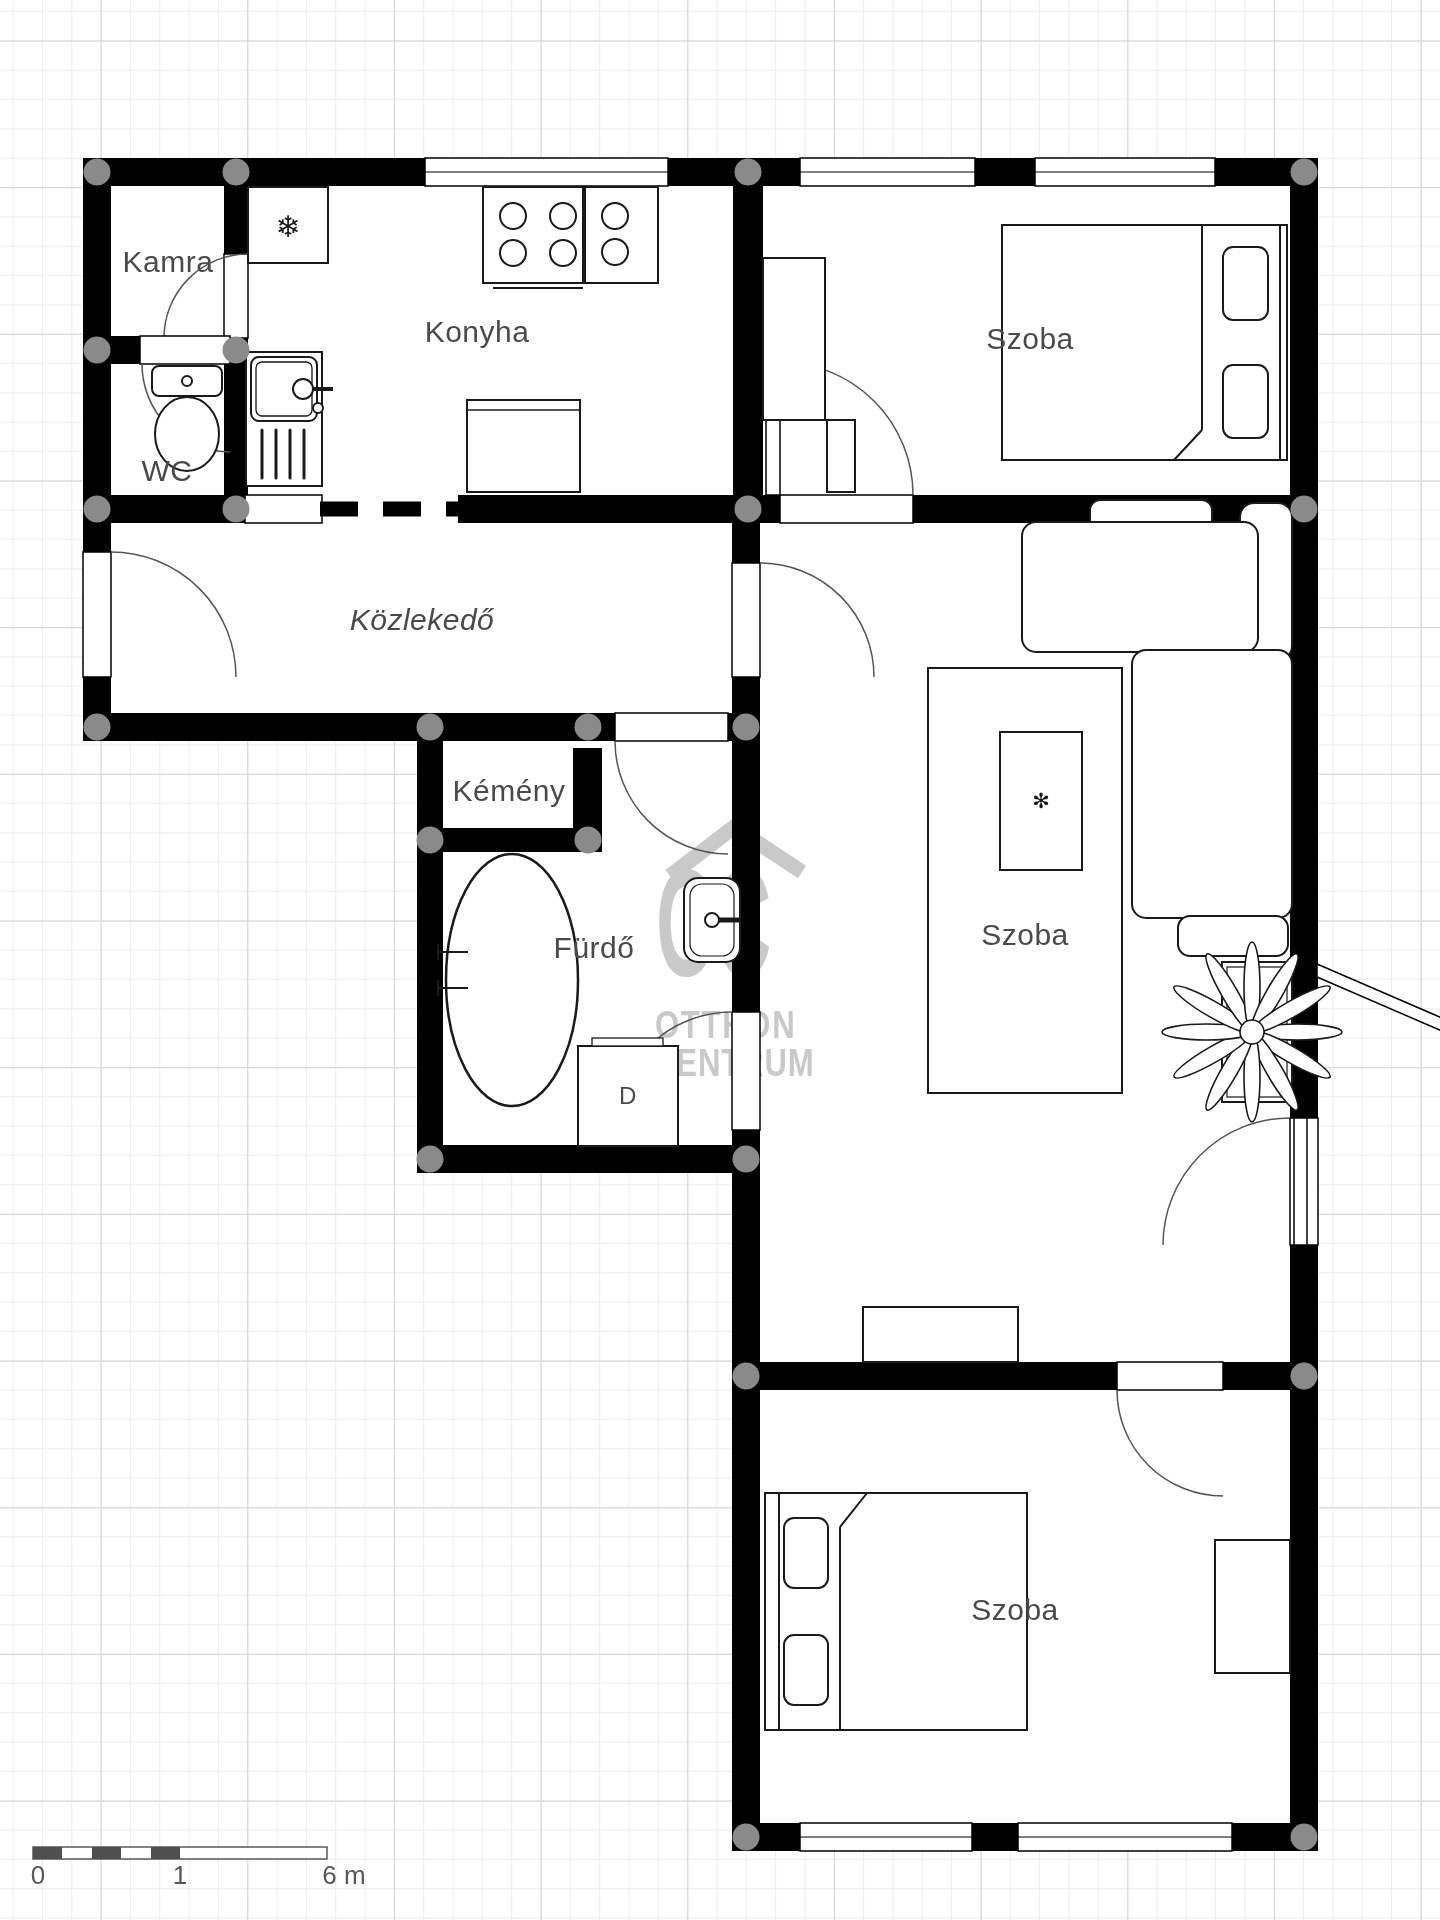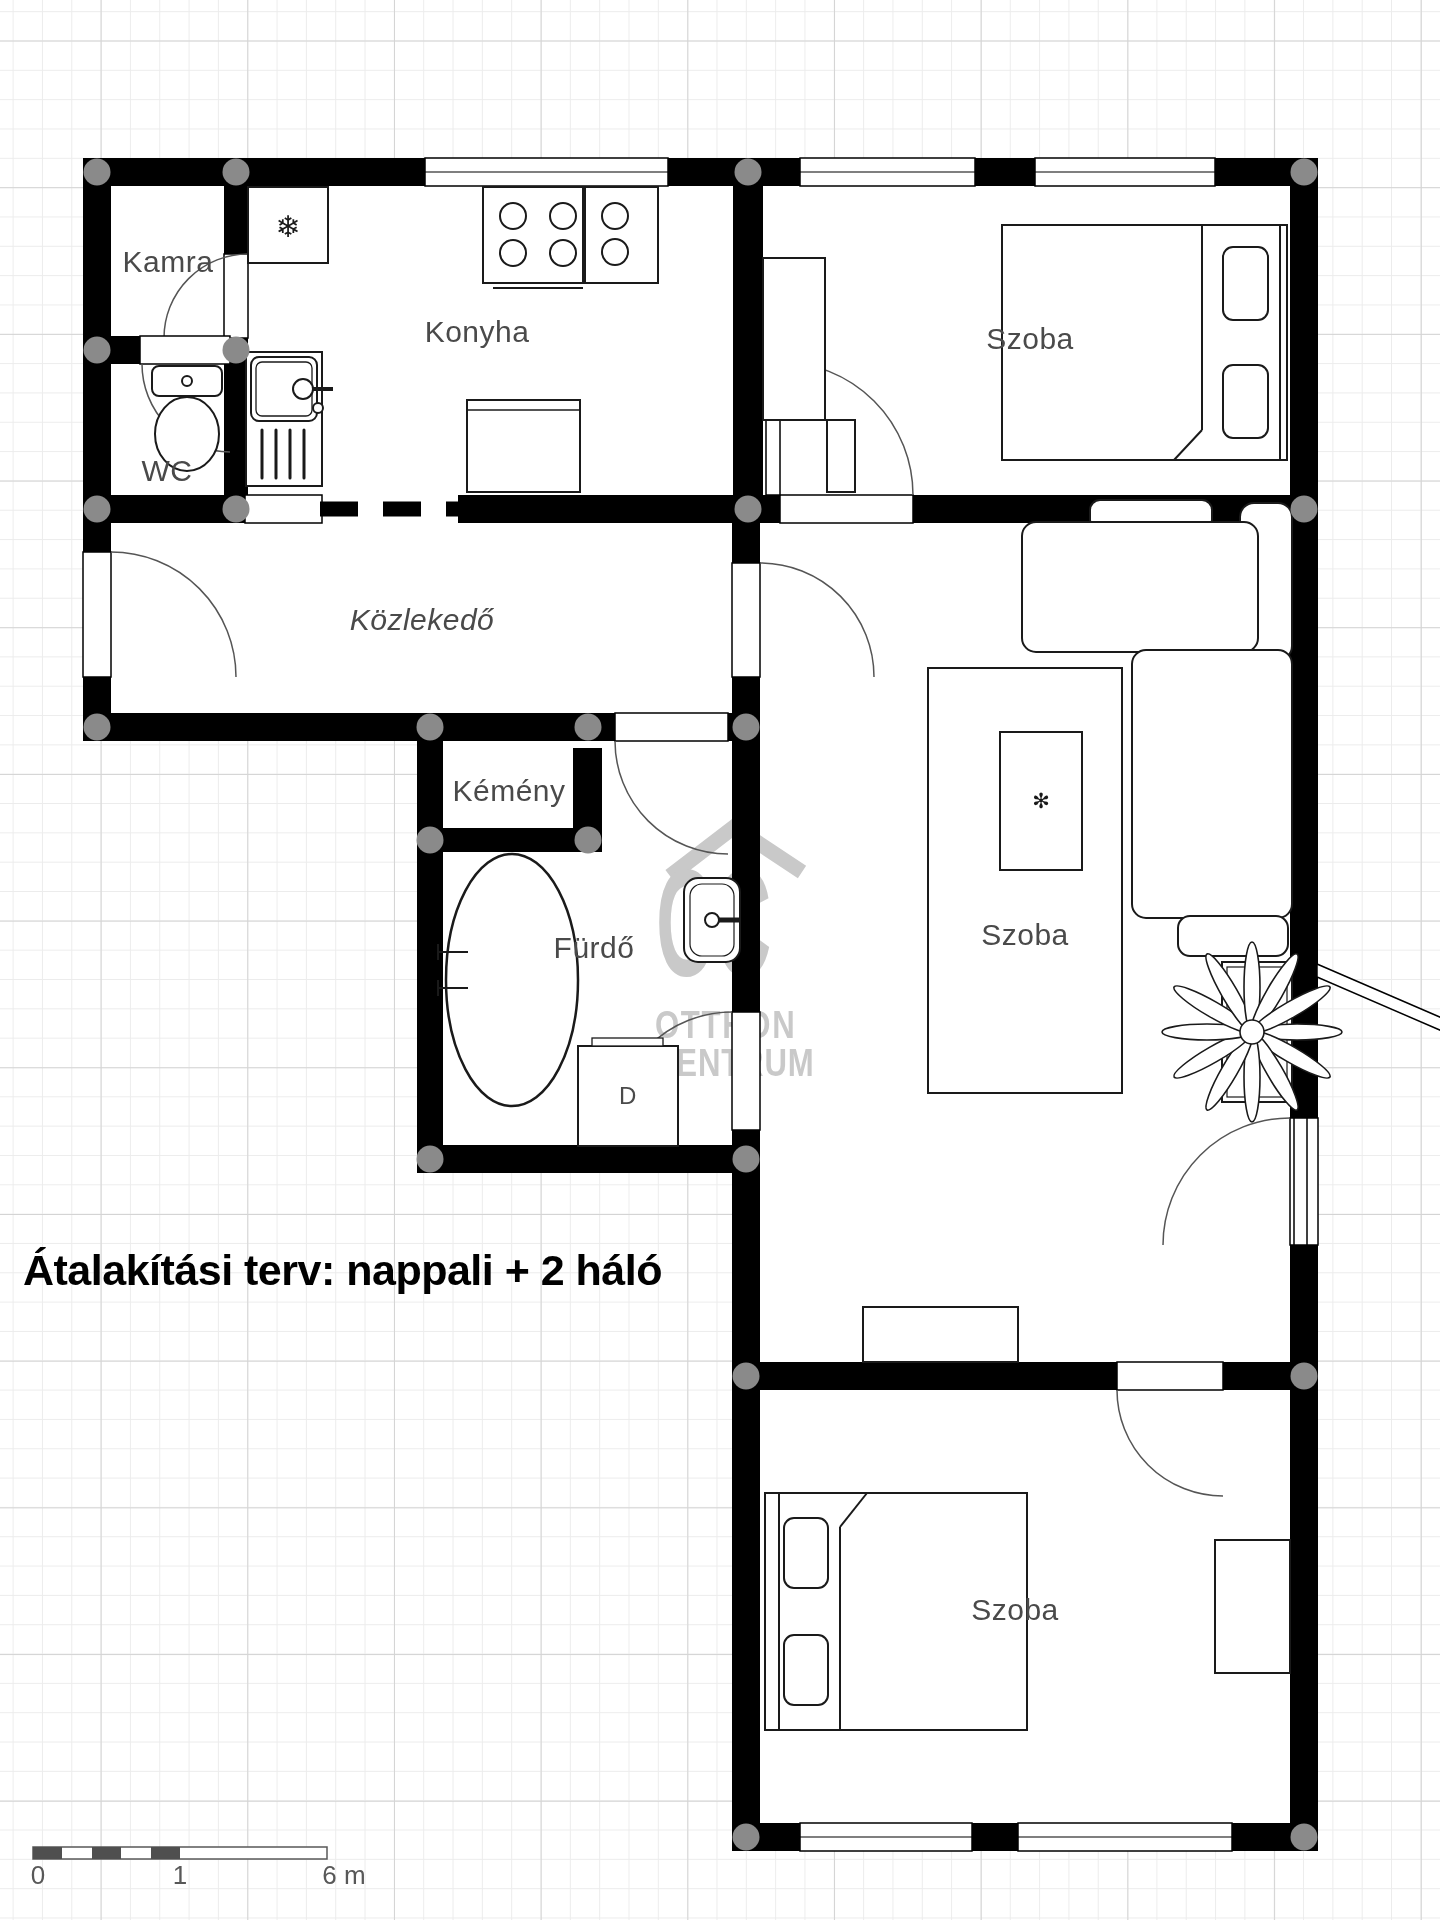--- a/index.html
+++ b/index.html
@@ -281,19 +281,18 @@
 <div class="lbl" style="left:422px;top:620px;font-style:italic;">Közlekedő</div>
 <div class="lbl" style="left:509px;top:791px;">Kémény</div>
 <div class="lbl" style="left:594px;top:948px;">Fürdő</div>
 <div class="lbl" style="left:1025px;top:935px;">Szoba</div>
 <div class="lbl" style="left:1015px;top:1610px;">Szoba</div>
 <div class="lbl lbl-small" style="left:628px;top:1096px;">D</div>
 
 <div class="icon icon-freezer" style="left:288px;top:226px;">❄</div>
 <div class="icon icon-flower" style="left:1041px;top:801px;">✻</div>
 
-<div class="title">Átalakítási terv: nappali + 2 háló</div>
 
 <div class="scale-num" style="left:38px;">0</div>
 <div class="scale-num" style="left:180px;">1</div>
 <div class="scale-num" style="left:344px;">6 m</div>
 
 </div>
 
 </body></html>

